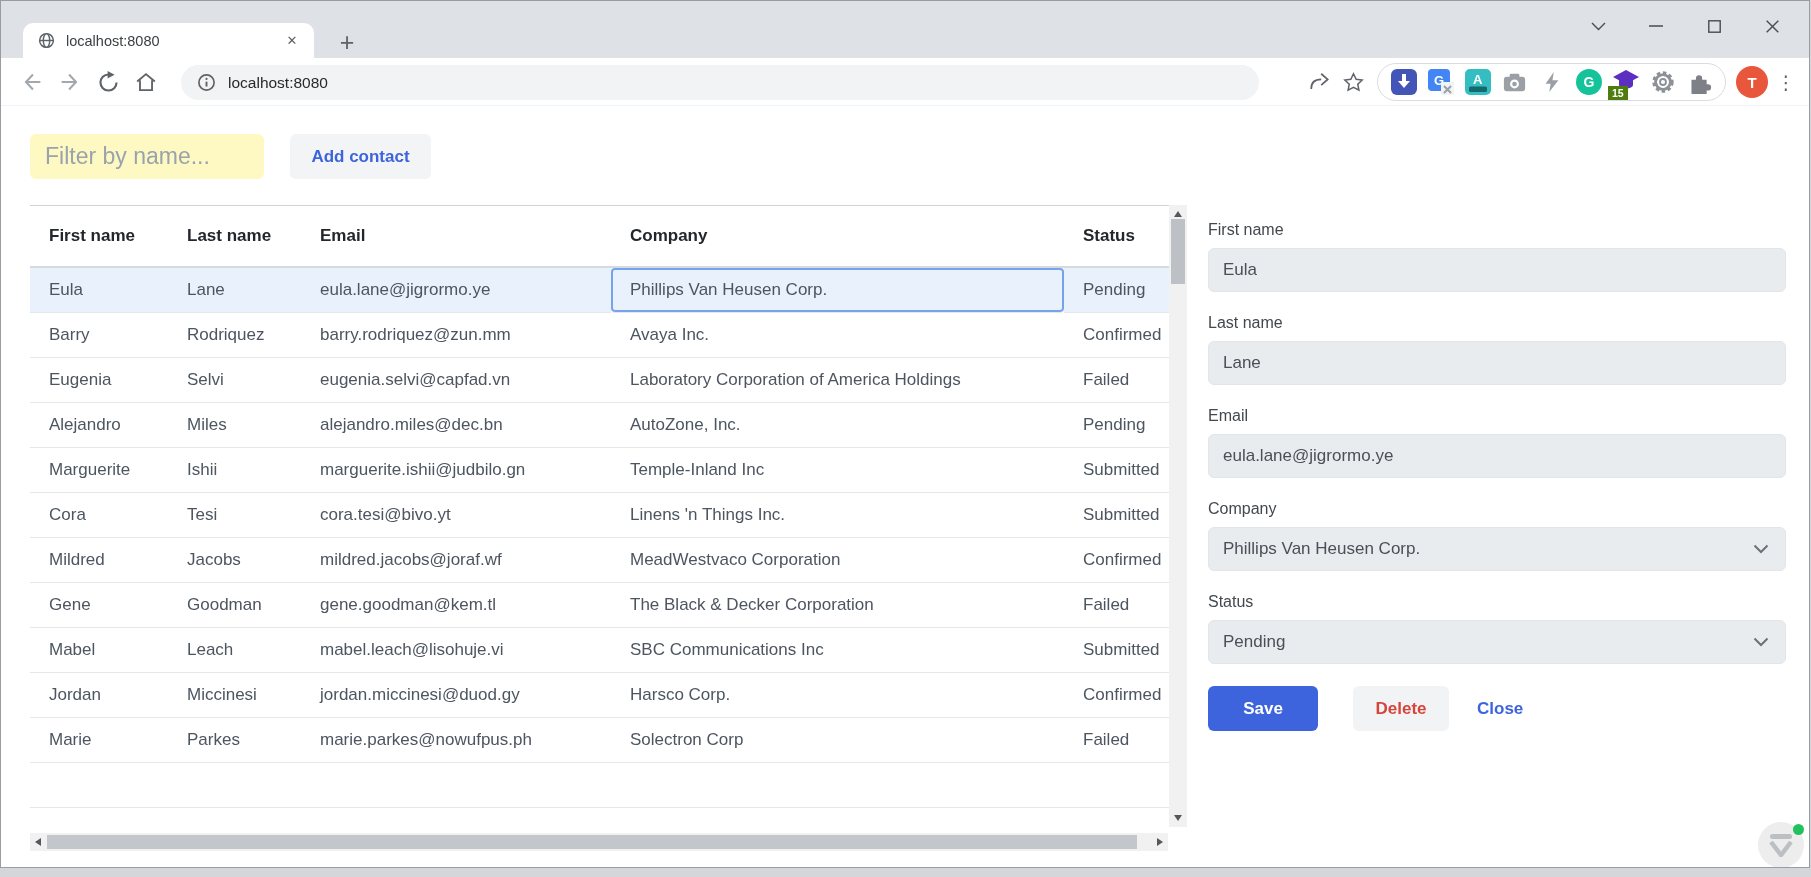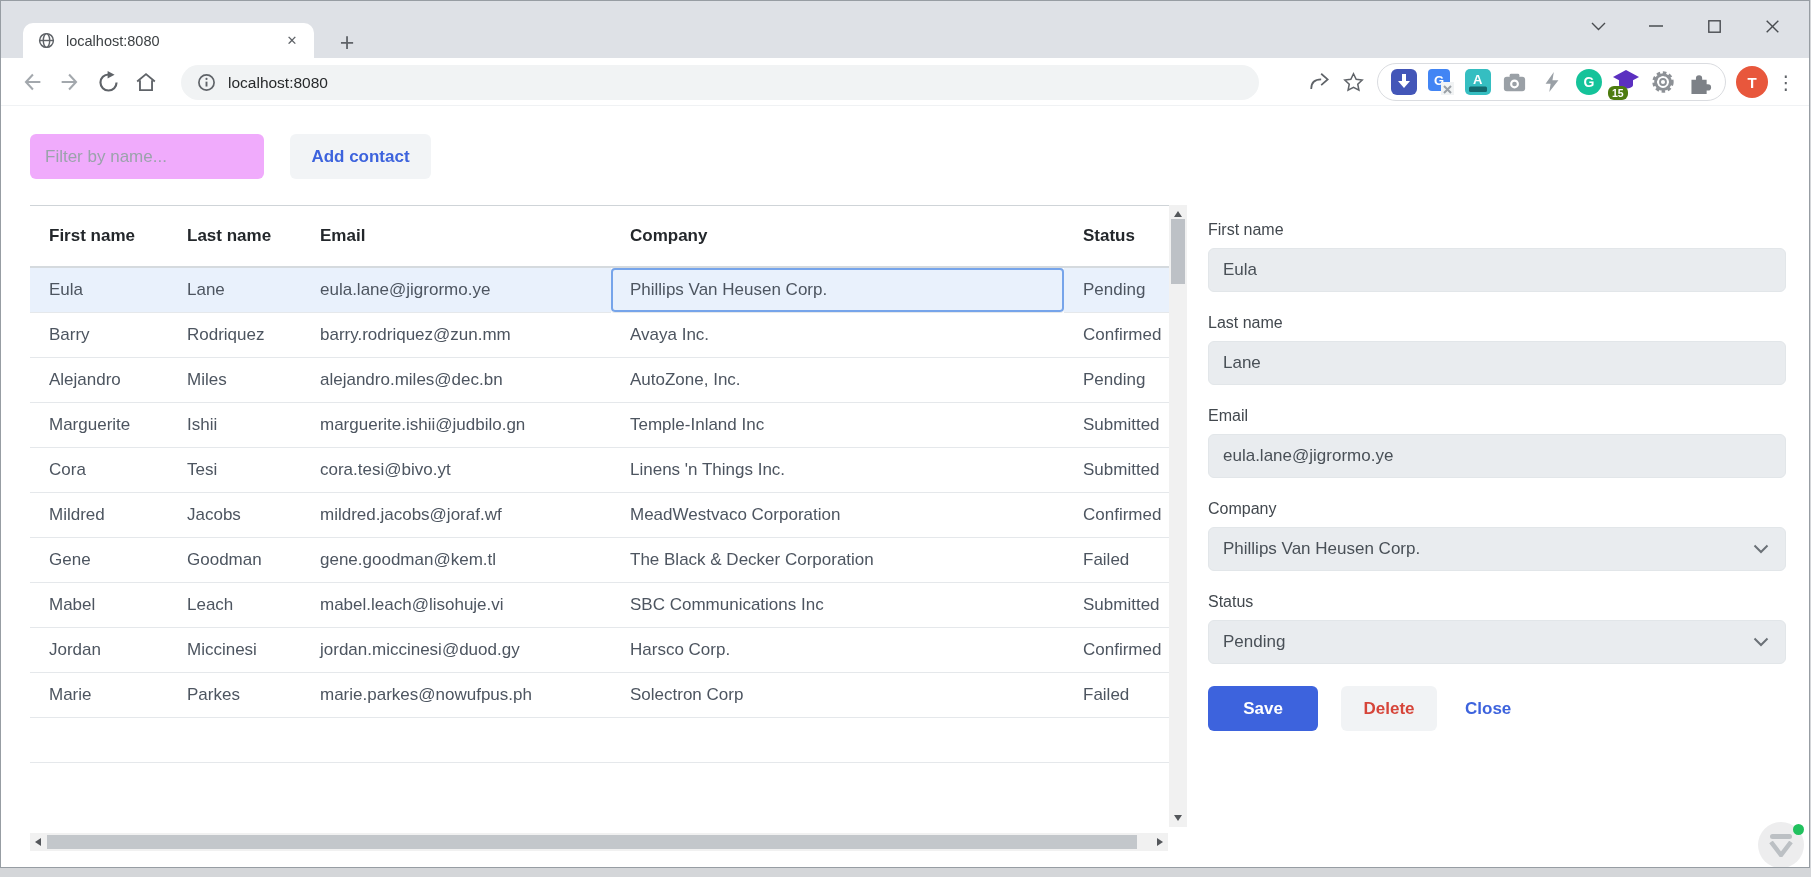--- a/index.html
+++ b/index.html
@@ -18,27 +18,27 @@
   
   .toolbar { position:absolute; left:0; top:57px; width:100%; height:48px; background:#fff; border-bottom:1px solid #f0f2f4; }
   .nav-group { position:absolute; left:12px; top:0; height:48px; display:flex; align-items:center; }
   .nav-btn { width:38px; height:38px; display:flex; align-items:center; justify-content:center; }
   .addressbar { position:absolute; left:180px; top:7px; width:1078px; height:35px; background:#f1f3f4; border-radius:18px; display:flex; align-items:center; padding-left:16px; }
   .url-text { font-size:15.5px; color:#27292b; margin-left:12px; }
   .tb-right { position:absolute; right:12px; top:0; height:48px; display:flex; align-items:center; }
   .icon-btn { width:34px; height:34px; display:flex; align-items:center; justify-content:center; }
   .ext-pill { height:38px; border:1px solid #dadce0; border-radius:19px; background:#fff; display:flex; align-items:center; padding:0 7px; margin-left:7px; }
   .ext-icon { width:37px; height:32px; display:flex; align-items:center; justify-content:center; position:relative; }
-  .badge-15 { position:absolute; left:1px; bottom:-2px; background:#4d7c0f; color:#fff; font-size:10.5px; font-weight:700; padding:1px 4px; border-radius:6px; }
+  .badge-15 { position:absolute; left:1px; bottom:-2px; background:#4d7c0f; color:#fff; font-size:10.5px; font-weight:700; padding:1px 4px; border-radius:0; }
   .avatar { width:32px; height:32px; border-radius:50%; background:#e8573c; color:#fff; font-size:15px; font-weight:700; display:flex; align-items:center; justify-content:center; margin-left:10px; }
   .kebab { width:22px; text-align:center; font-size:19px; color:#5f6368; margin-left:7px; }
 
   
   .content { position:absolute; left:0; top:106px; width:100%; height:762px; background:#fff; }
-  .filter-input { position:absolute; left:29px; top:27px; width:234px; height:45px; background:#f0abfc; border:none; border-radius:6px; padding:0 15px; font-size:17px; color:#495057; font-family:inherit; }
+  .filter-input { position:absolute; left:29px; top:27px; width:234px; height:45px; background:#fef9c3; border:none; border-radius:6px; padding:0 15px; font-size:23px; color:#495057; font-family:inherit; }
   .filter-input::placeholder { color:#9aa3ab; }
   .add-contact { position:absolute; left:289px; top:27px; width:141px; height:45px; background:#f2f4f6; border:none; border-radius:6px; color:var(--accent); font-size:17px; font-weight:600; font-family:inherit; }
 
   
   .table-wrap { position:absolute; left:29px; top:98px; width:1139px; height:622px; overflow:hidden; }
   table { border-collapse:separate; border-spacing:0; table-layout:fixed; width:1139px; }
   th { height:63px; text-align:left; padding-left:19px; font-size:17px; font-weight:700; color:#23272b; border-top:1px solid #cfd4d8; border-bottom:2px solid #d5dade; vertical-align:middle; }
   td { height:45px; padding-left:19px; font-size:17px; color:#4d5560; border-bottom:1px solid #e5e8eb; vertical-align:middle; white-space:nowrap; overflow:hidden; }
   tr.selected td { background:var(--sel-row); }
   td.cell-focus { box-shadow:inset 0 0 0 2px var(--sel-border); border-radius:4px; }
@@ -52,21 +52,21 @@
 
   
   .panel { position:absolute; left:1207px; top:114px; width:578px; }
   .fgroup { margin-bottom:22px; }
   .flabel { display:block; font-size:16px; color:#42484e; margin-bottom:9px; }
   .finput { width:100%; height:44px; background:#e9ecef; border:1px solid #e2e6e9; border-radius:6px; padding:0 14px; font-size:17px; color:#495057; font-family:inherit; }
   .fselect { width:100%; height:44px; background:#e9ecef; border:1px solid #e2e6e9; border-radius:6px; padding:0 16px 0 14px; font-size:17px; color:#495057; display:flex; align-items:center; justify-content:space-between; }
   .btn-row { display:flex; align-items:flex-end; margin-top:0; }
   .btn { height:45px; border:none; border-radius:6px; font-size:17px; font-family:inherit; font-weight:600; }
   .btn-save { width:110px; background:var(--accent); color:#fff; }
-  .btn-delete { width:96px; background:#f1f3f5; color:var(--danger); margin-left:23px; }
+  .btn-delete { width:96px; background:#f1f3f5; color:var(--danger); margin-left:35px; }
   .btn-close { background:transparent; color:var(--accent); margin-left:28px; font-weight:600; }
 
   
   .vue-badge { position:absolute; left:1757px; top:715px; width:46px; height:46px; border-radius:50%; background:#ededee; }
   .vue-bar { position:absolute; left:12px; top:12px; width:22px; height:5px; border-radius:3px; background:#bcc0c4; }
   .vue-dot { position:absolute; right:0px; top:2px; width:11px; height:11px; border-radius:50%; background:#21c15e; }
 </style>
 </head>
 <body>
 
@@ -256,20 +256,27 @@
       </tr>
 
       <tr>
         <td>Barry</td>
         <td>Rodriquez</td>
         <td>barry.rodriquez@zun.mm</td>
         <td>Avaya Inc.</td>
         <td>Confirmed</td>
       </tr>
 
+      <tr>
+        <td>Eugenia</td>
+        <td>Selvi</td>
+        <td>eugenia.selvi@capfad.vn</td>
+        <td>Laboratory Corporation of America Holdings</td>
+        <td>Failed</td>
+      </tr>
 
       <tr>
         <td>Alejandro</td>
         <td>Miles</td>
         <td>alejandro.miles@dec.bn</td>
         <td>AutoZone, Inc.</td>
         <td>Pending</td>
       </tr>
 
       <tr>

